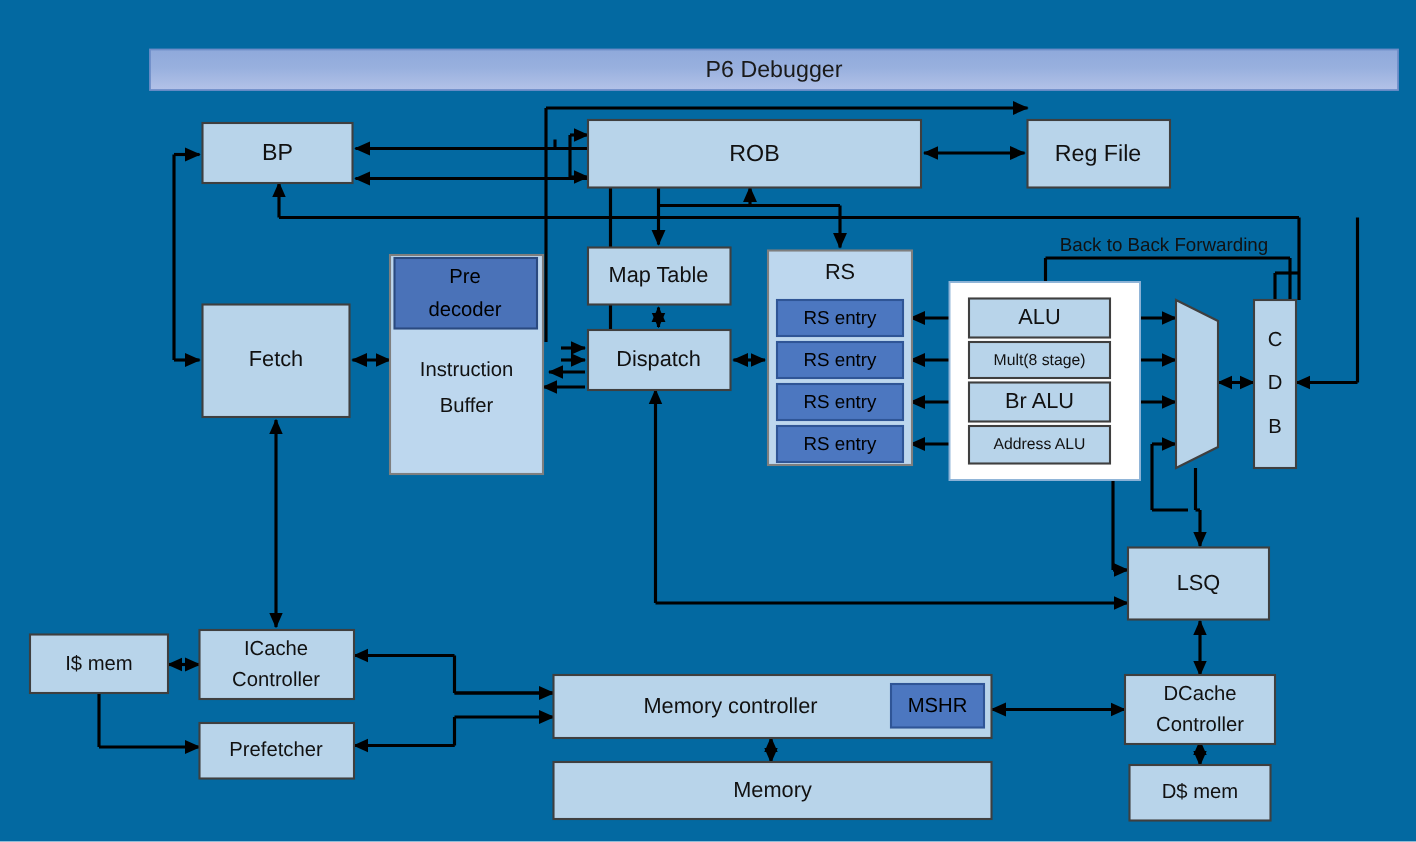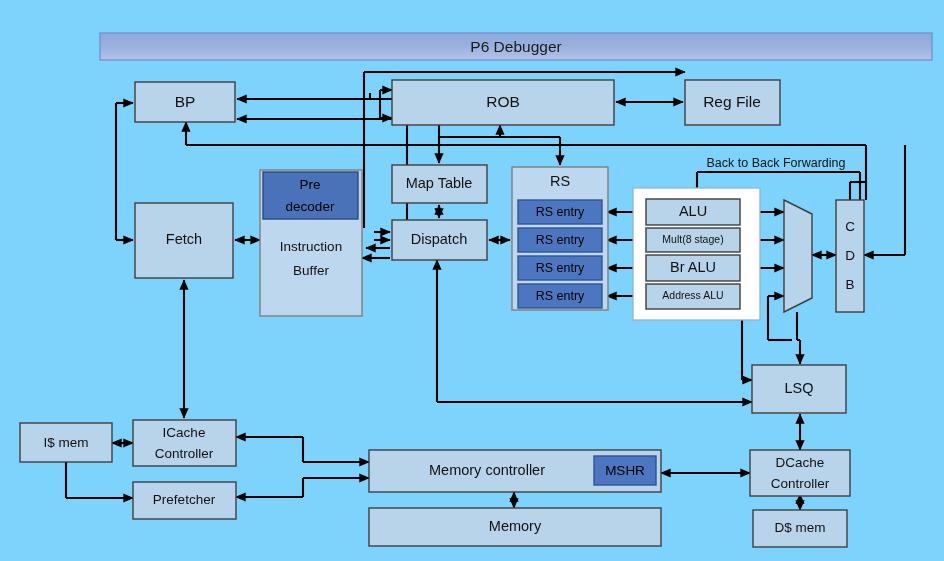--- a/index.html
+++ b/index.html
@@ -11,21 +11,21 @@
   body {
     font-family: "Liberation Sans", sans-serif;
     width: 944px;
     height: 561px;
     overflow: hidden;
   }
   #diagram-root {
     position: relative;
     width: 944px;
     height: 561px;
-    background: #7dd3fc;
+    background: #0369a1;
   }
   svg#arch-svg {
     position: absolute;
     left: 0; top: 0;
     width: 944px;
     height: 561px;
   }
   .box-fill       { fill: #b8d4ea; stroke: #3f3f3f; stroke-width: 1.4; }
   .box-fill-dark  { fill: #4a72b8; stroke: #2a4a80; stroke-width: 1.4; }
   .box-fill-mid   { fill: #4c77c0; stroke: #2f5596; stroke-width: 1.4; }

